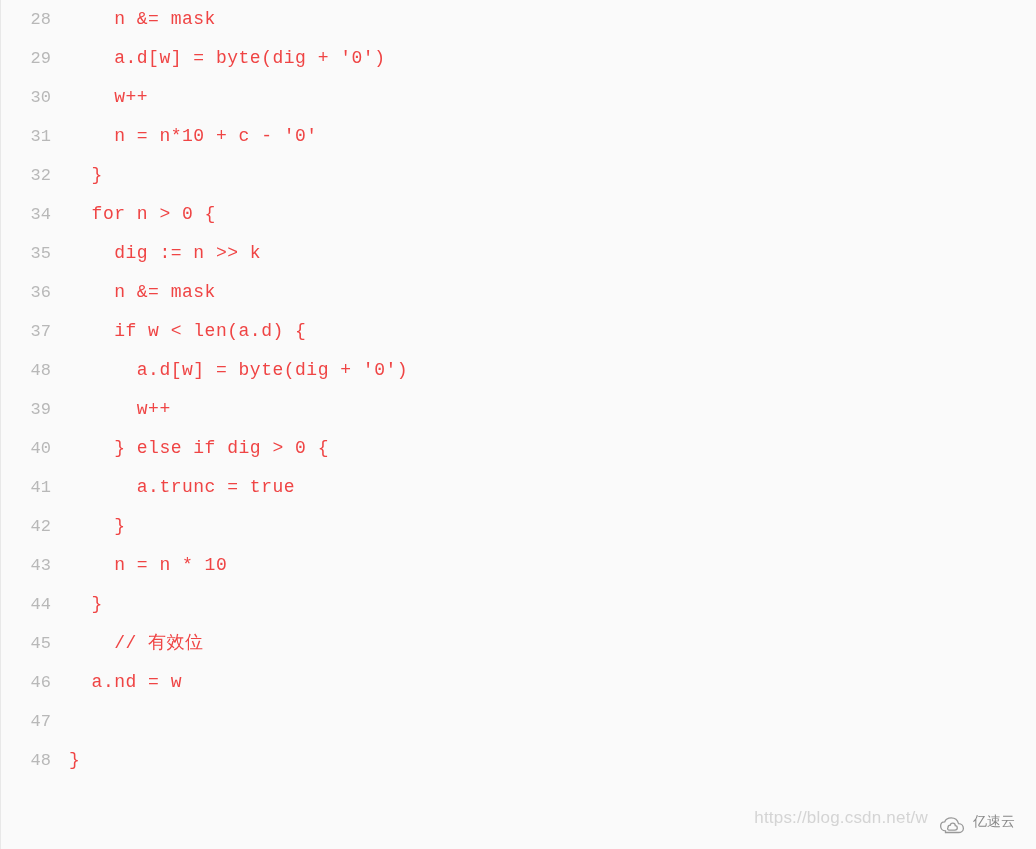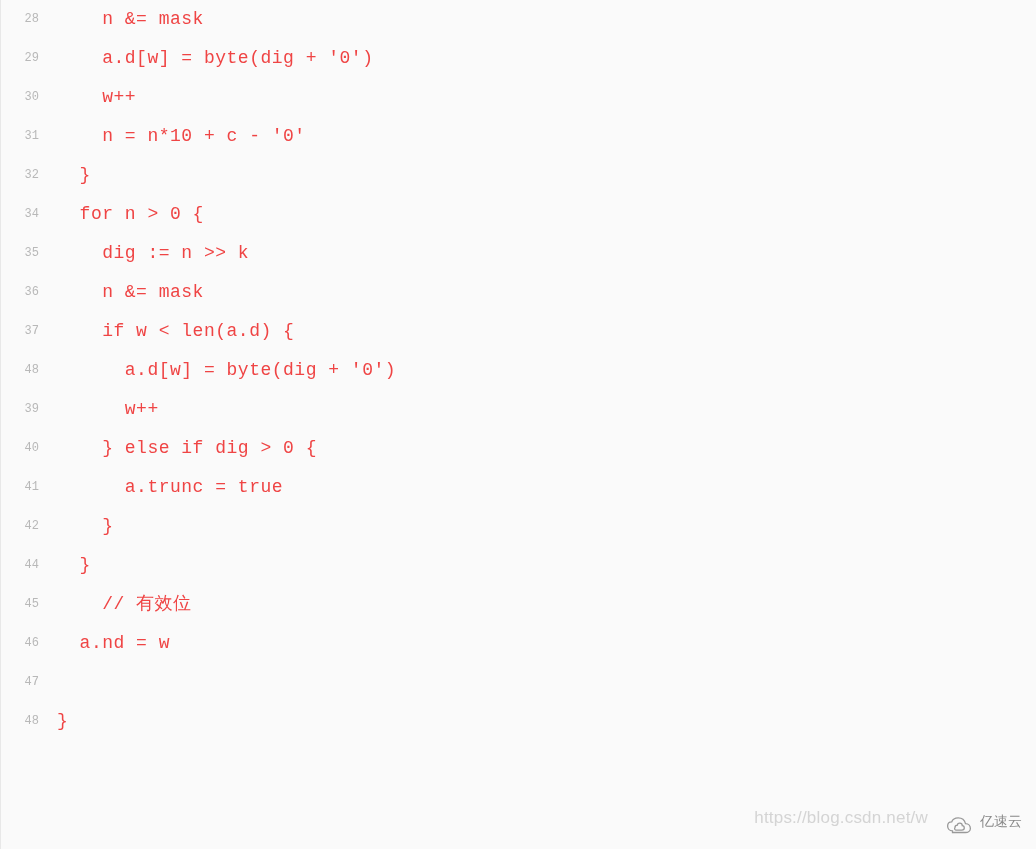--- a/index.html
+++ b/index.html
@@ -31,41 +31,42 @@
       display: flex;
       align-items: flex-start;
       height: 39px;
       white-space: pre;
     }
     .line-number {
       width: 56px;
       text-align: right;
       padding-right: 18px;
       color: #b8b8b8;
-      font-size: 12px;
+      font-size: 17px;
       user-select: none;
       flex-shrink: 0;
+      margin-left: 12px;
     }
     .line-content {
       color: #ef4444;
       letter-spacing: 0.5px;
       font-size: 18px;
     }
     .watermark-url {
       position: absolute;
       right: 108px;
       bottom: 12px;
       color: rgba(180, 180, 180, 0.55);
       font-size: 17px;
       font-family: Arial, sans-serif;
       letter-spacing: 0.2px;
     }
     .watermark-logo {
       position: absolute;
-      right: 14px;
+      right: 21px;
       bottom: 8px;
       display: flex;
       align-items: center;
       gap: 8px;
     }
     .logo-icon {
       width: 26px;
       height: 20px;
       position: relative;
     }
@@ -91,20 +92,21 @@
       <div class="code-line"><span class="line-number">32</span><span class="line-content">  }</span></div>
       <div class="code-line"><span class="line-number">34</span><span class="line-content">  for n &gt; 0 {</span></div>
       <div class="code-line"><span class="line-number">35</span><span class="line-content">    dig := n &gt;&gt; k</span></div>
       <div class="code-line"><span class="line-number">36</span><span class="line-content">    n &amp;= mask</span></div>
       <div class="code-line"><span class="line-number">37</span><span class="line-content">    if w &lt; len(a.d) {</span></div>
       <div class="code-line"><span class="line-number">48</span><span class="line-content">      a.d[w] = byte(dig + '0')</span></div>
       <div class="code-line"><span class="line-number">39</span><span class="line-content">      w++</span></div>
       <div class="code-line"><span class="line-number">40</span><span class="line-content">    } else if dig &gt; 0 {</span></div>
       <div class="code-line"><span class="line-number">41</span><span class="line-content">      a.trunc = true</span></div>
       <div class="code-line"><span class="line-number">42</span><span class="line-content">    }</span></div>
+      <div class="code-line"><span class="line-number">43</span><span class="line-content">    n = n * 10</span></div>
       <div class="code-line"><span class="line-number">44</span><span class="line-content">  }</span></div>
       <div class="code-line"><span class="line-number">45</span><span class="line-content">    // 有效位</span></div>
       <div class="code-line"><span class="line-number">46</span><span class="line-content">  a.nd = w</span></div>
       <div class="code-line"><span class="line-number">47</span></div>
       <div class="code-line"><span class="line-number">48</span><span class="line-content">}</span></div>
     </div>
 
   <div class="watermark-url">https://blog.csdn.net/w</div>
 
   <div class="watermark-logo">

